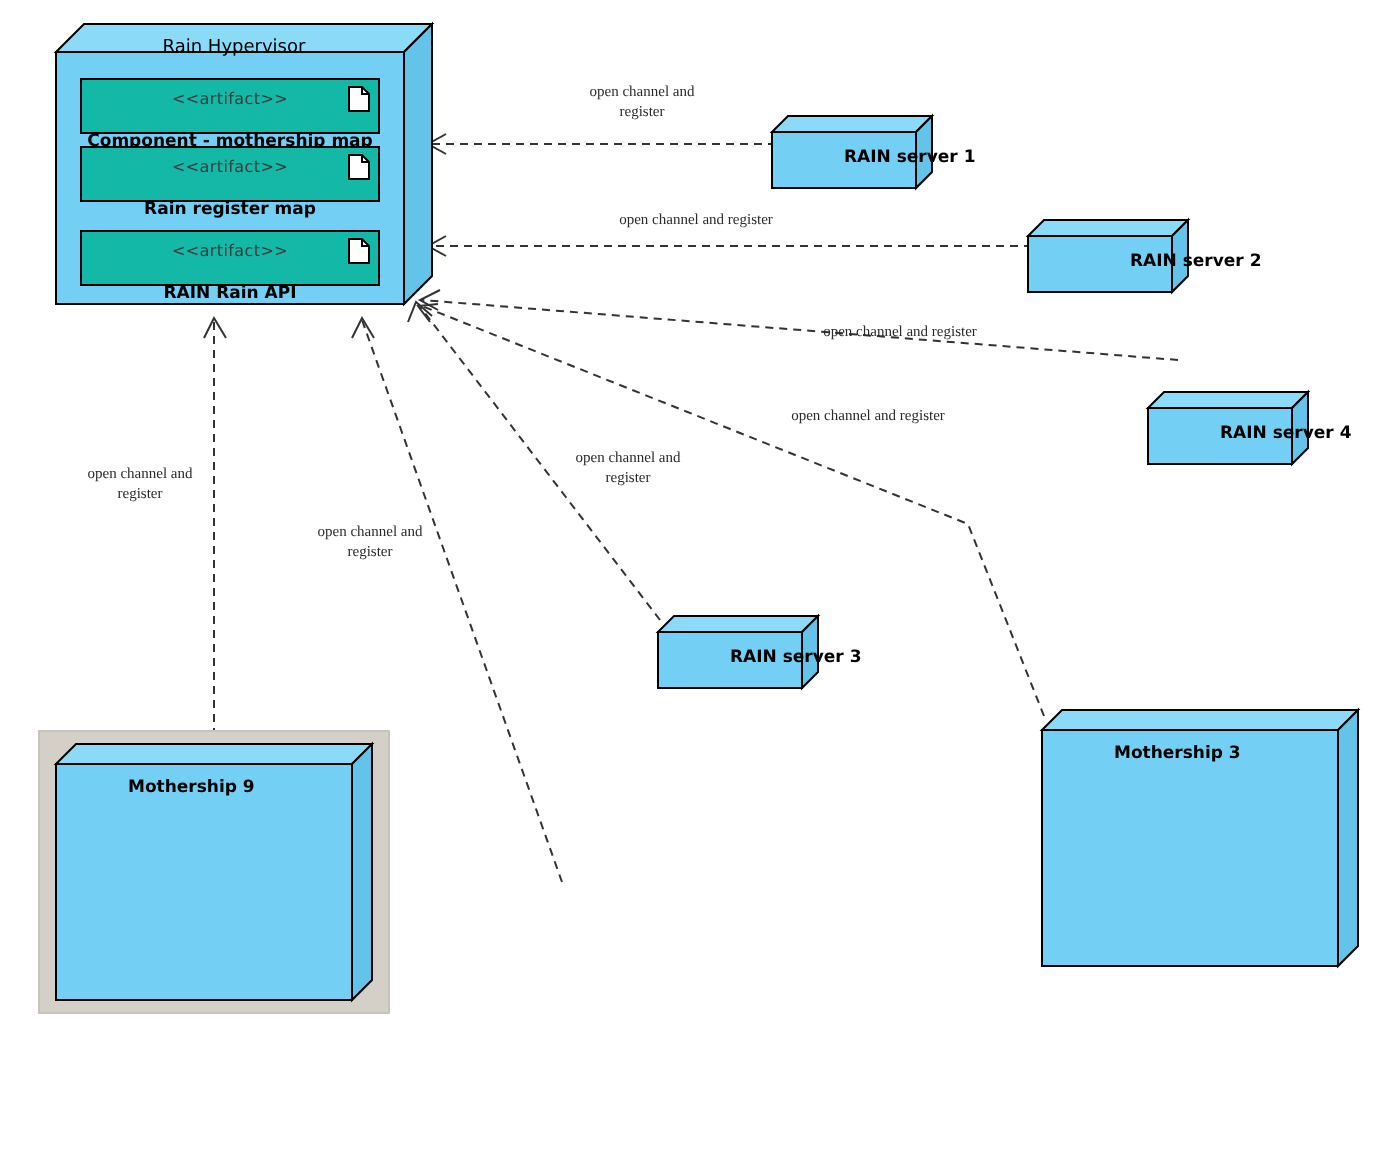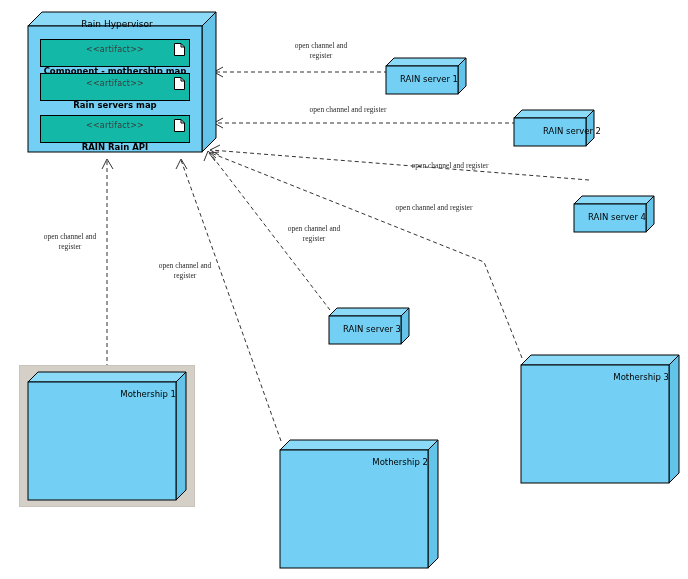--- a/index.html
+++ b/index.html
@@ -80,25 +80,26 @@
   .artifact-icon {
     position: absolute;
     right: 4px;
     top: 3px;
     width: 11px;
     height: 13px;
   }
   
   .box3d-title {
     position: absolute;
-    text-align: right;
-    font-weight: normal;
+    text-align: left;
+    font-weight: bold;
     color: #000000;
     white-space: nowrap;
     font-size: 8.5px;
+    padding-left: 36px;
   }
   .edge-label {
     position: absolute;
     font-size: 7.5px;
     color: #2b2b2b;
     text-align: center;
     line-height: 1.35;
     white-space: pre-line;
     font-family: Liberation Serif, serif;
   }
@@ -183,21 +184,21 @@
       <div class="artifact-stereo">&lt;&lt;artifact&gt;&gt;</div>
       <div class="artifact-name">Component - mothership map</div>
       <svg class="artifact-icon" viewBox="0 0 11 13">
         <path d="M0.5,0.5 L7,0.5 L10.5,4 L10.5,12.5 L0.5,12.5 Z" fill="#ffffff" stroke="#000000" stroke-width="1"></path>
         <path d="M7,0.5 L7,4 L10.5,4" fill="none" stroke="#000000" stroke-width="1"></path>
       </svg>
     </div>
 
     <div class="artifact" style="left:12px; top:61px; width:150px; height:28px;">
       <div class="artifact-stereo">&lt;&lt;artifact&gt;&gt;</div>
-      <div class="artifact-name">Rain servers map</div>
+      <div class="artifact-name">Rain register map</div>
       <svg class="artifact-icon" viewBox="0 0 11 13">
         <path d="M0.5,0.5 L7,0.5 L10.5,4 L10.5,12.5 L0.5,12.5 Z" fill="#ffffff" stroke="#000000" stroke-width="1"></path>
         <path d="M7,0.5 L7,4 L10.5,4" fill="none" stroke="#000000" stroke-width="1"></path>
       </svg>
     </div>
 
     <div class="artifact" style="left:12px; top:103px; width:150px; height:28px;">
       <div class="artifact-stereo">&lt;&lt;artifact&gt;&gt;</div>
       <div class="artifact-name">RAIN Rain API</div>
       <svg class="artifact-icon" viewBox="0 0 11 13">
@@ -243,31 +244,23 @@
     <div class="box3d-title" style="left:0; top:16px; width:72px;">RAIN server 3</div>
   </div>
 
   <div class="selection-frame" style="left:19px; top:365px; width:176px; height:142px;"></div>
   <div class="node" style="left:28px; top:372px; width:158px; height:128px;">
     <svg class="node-svg" width="158" height="128" viewBox="0 0 158 128">
       <polygon points="0,10 10,0 158,0 148,10" fill="#8BDAF7" stroke="#000000" stroke-width="1"></polygon>
       <polygon points="148,10 158,0 158,118 148,128" fill="#63C3E8" stroke="#000000" stroke-width="1"></polygon>
       <rect x="0" y="10" width="148" height="118" fill="#73D0F4" stroke="#000000" stroke-width="1"></rect>
     </svg>
-    <div class="box3d-title" style="left:0; top:17px; width:148px;">Mothership 1</div>
-  </div>
-
-  <div class="node" style="left:280px; top:440px; width:158px; height:128px;">
-    <svg class="node-svg" width="158" height="128" viewBox="0 0 158 128">
-      <polygon points="0,10 10,0 158,0 148,10" fill="#8BDAF7" stroke="#000000" stroke-width="1"></polygon>
-      <polygon points="148,10 158,0 158,118 148,128" fill="#63C3E8" stroke="#000000" stroke-width="1"></polygon>
-      <rect x="0" y="10" width="148" height="118" fill="#73D0F4" stroke="#000000" stroke-width="1"></rect>
-    </svg>
-    <div class="box3d-title" style="left:0; top:17px; width:148px;">Mothership 2</div>
-  </div>
+    <div class="box3d-title" style="left:0; top:17px; width:148px;">Mothership 9</div>
+  </div>
+
 
   <div class="node" style="left:521px; top:355px; width:166px; height:128px;">
     <svg class="node-svg" width="158" height="128" viewBox="0 0 158 128">
       <polygon points="0,10 10,0 158,0 148,10" fill="#8BDAF7" stroke="#000000" stroke-width="1"></polygon>
       <polygon points="148,10 158,0 158,118 148,128" fill="#63C3E8" stroke="#000000" stroke-width="1"></polygon>
       <rect x="0" y="10" width="148" height="118" fill="#73D0F4" stroke="#000000" stroke-width="1"></rect>
     </svg>
     <div class="box3d-title" style="left:0; top:17px; width:148px;">Mothership 3</div>
   </div>
 

